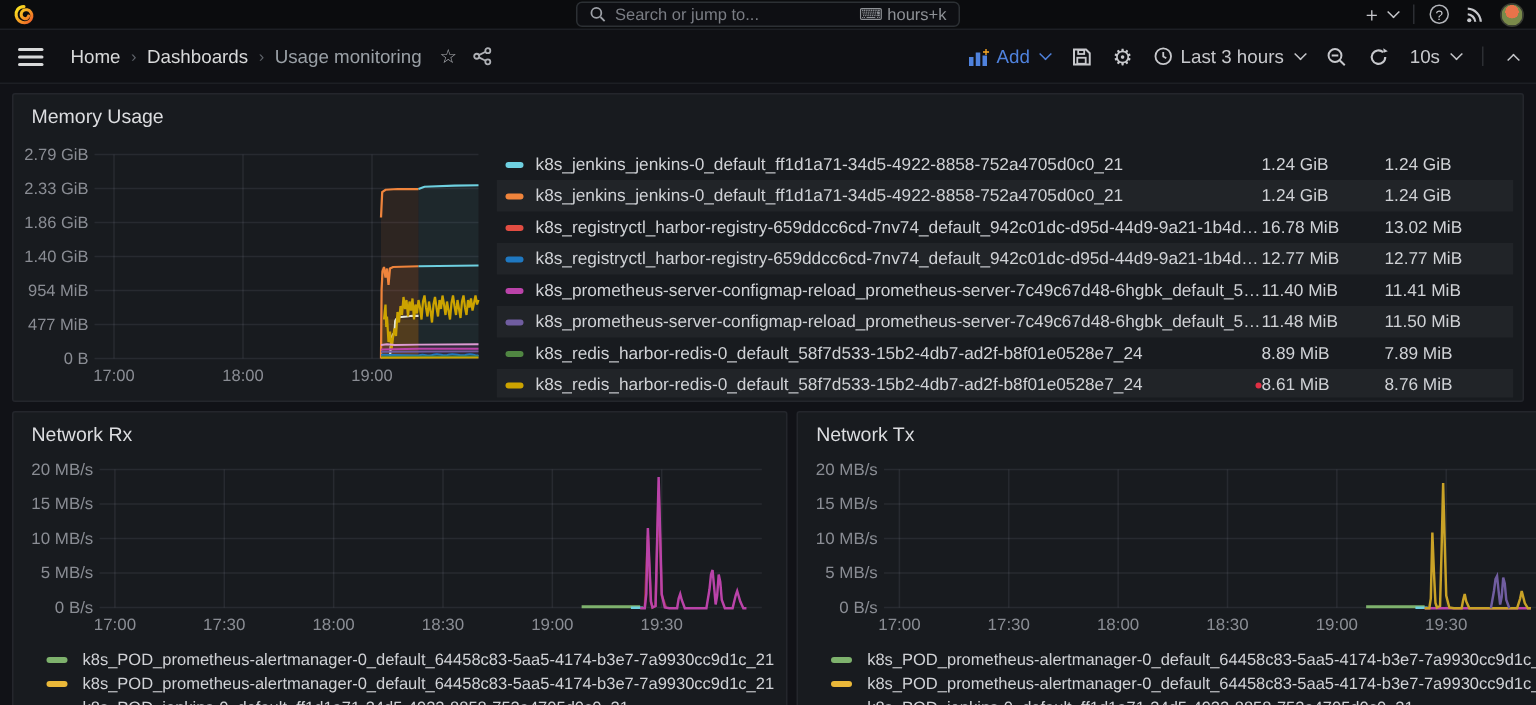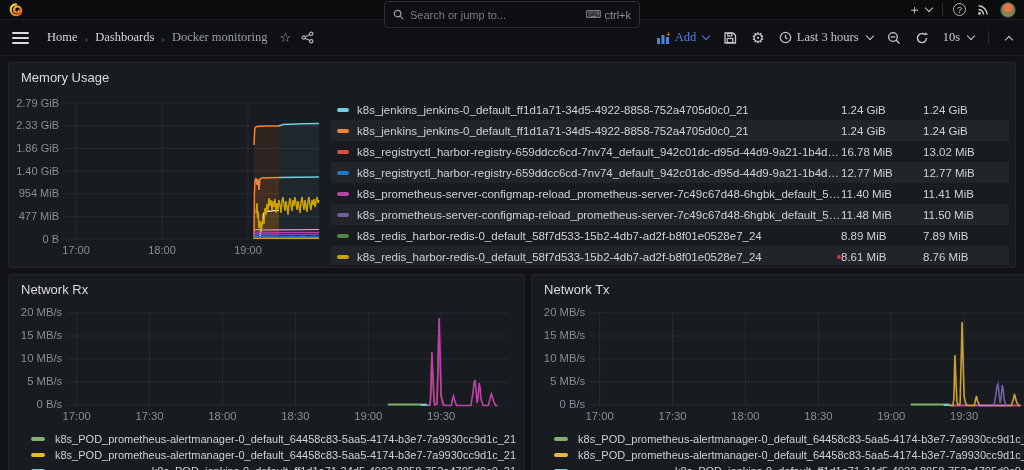--- a/index.html
+++ b/index.html
@@ -4,38 +4,38 @@
 <style>
   * { margin:0; padding:0; box-sizing:border-box; }
   html,body { width:1024px; height:470px; overflow:hidden; background:#111217;
     font-family:"Liberation Sans", sans-serif; color:#d8d9da; }
 
   
   .topbar { position:relative; height:20px; background:#0b0c0e; border-bottom:1px solid #1d1f24;
     display:flex; align-items:center; padding:0 8px; }
   .logo { width:16px; height:16px; display:block; }
   .searchbox { position:absolute; left:50%; top:1px; transform:translateX(-50%);
-    width:256px; height:27px; background:#0e0f13; border:1px solid #2c3034; border-radius:4px;
+    width:256px; height:17px; background:#0e0f13; border:1px solid #2c3034; border-radius:4px;
     display:flex; align-items:center; gap:6px; padding:0 8px; font-size:11px; color:#7a7d84; cursor:pointer; }
   .searchbox .grow { flex:1; }
   .kbd { font-size:11px; color:#8e9196; display:flex; align-items:center; gap:3px; }
   .top-right { margin-left:auto; display:flex; align-items:center; gap:10px; }
   .icon-btn { display:flex; align-items:center; gap:2px; color:#c7c8cc; cursor:pointer; font-size:13px; line-height:1; }
   .vdiv { width:1px; height:13px; background:#2c2e33; }
   .help-circle { width:13px; height:13px; border:1.2px solid #b3b5ba; border-radius:50%;
     font-size:9px; display:flex; align-items:center; justify-content:center; color:#c7c8cc; }
   .avatar { width:16px; height:16px; border-radius:50%;
     background:radial-gradient(circle at 50% 35%, #e8734a 0 38%, #7a8a4a 39% 100%); border:1px solid #3a3d33; }
   .chev { width:6px; height:6px; border-right:1.4px solid currentColor; border-bottom:1.4px solid currentColor;
     transform:rotate(45deg); display:inline-block; margin-left:3px; margin-top:-3px; }
   .chev.up { transform:rotate(-135deg); margin-top:4px; }
 
   
   .toolbar { height:36px; background:#0f1014; border-bottom:1px solid #1d1f24;
-    display:flex; align-items:center; padding:0 12px; gap:10px;font-family:Liberation Serif, serif; }
+    display:flex; align-items:center; padding:0 12px; gap:10px; }
   .hamburger { width:17px; display:flex; flex-direction:column; gap:3px; cursor:pointer; }
   .hamburger i { height:2px; background:#d8d9da; border-radius:1px; }
   .crumbs { display:flex; align-items:center; gap:7px; font-size:12.5px; margin-left:8px; }
   .crumb { color:#d8d9da; font-weight:500; cursor:pointer; }
   .crumb.current { color:#9aa0a6; font-weight:400; }
   .crumb-sep { color:#60646b; font-size:11px; }
   .star { font-size:13px; color:#aeb0b5; cursor:pointer; margin-left:2px; }
   .tool-right { margin-left:auto; display:flex; align-items:center; gap:14px; font-size:12.5px; color:#c7c8cc; }
   .add-btn { color:#4f82dd; display:flex; align-items:center; gap:4px; font-weight:500; cursor:pointer; }
   .time-btn { display:flex; align-items:center; gap:5px; cursor:pointer; }
@@ -55,21 +55,21 @@
   .leg-table { flex:1; margin-left:6px; padding-top:6px; overflow:hidden; font-size:11.5px; }
   .leg-row { height:21px; display:flex; align-items:center; padding:0 4px 0 6px; cursor:pointer; }
   .leg-row.striped { background:rgba(255,255,255,0.045); }
   .chip { width:12px; height:4px; border-radius:2px; margin-right:8px; flex:0 0 auto; }
   .leg-name { flex:1; white-space:nowrap; overflow:hidden; text-overflow:ellipsis; color:#d0d2d6; }
   .leg-val { width:82px; text-align:left; color:#d0d2d6; flex:0 0 auto; }
   .alert-dot { width:4px; height:4px; border-radius:50%; background:#e02f44; margin-left:10px; flex:0 0 auto; }
 
   
   .net-legend { margin-top:2px; font-size:11px; }
-  .net-leg-row { height:16px; display:flex; align-items:center; cursor:pointer;justify-content:space-between; }
+  .net-leg-row { height:16px; display:flex; align-items:center; cursor:pointer; }
   .net-leg-row .chip { width:14px; margin:0 10px 0 16px; }
   .net-leg-row span.nm { color:#d0d2d6; white-space:nowrap; overflow:hidden; text-overflow:ellipsis; }
 
   .axis-text { fill:#8a8d94; font-size:11px; font-family:"Liberation Sans",sans-serif; }
   .grid { stroke:rgba(204,204,220,0.09); stroke-width:1; }
 </style>
 </head>
 <body>
 
 <header class="topbar">
@@ -85,21 +85,21 @@
 
   <div class="searchbox">
     <svg class="mini" width="11" height="11" viewBox="0 0 12 12">
       <circle cx="5" cy="5" r="3.6" fill="none" stroke="#9da0a7" stroke-width="1.3"></circle>
       <line x1="8" y1="8" x2="11" y2="11" stroke="#9da0a7" stroke-width="1.3"></line>
     </svg>
     <span>Search or jump to...</span>
     <span class="grow"></span>
     <span class="kbd">
       <span>⌨</span>
-      <span>ctrl+k</span>
+      <span>hours+k</span>
     </span>
   </div>
 
   <div class="top-right">
     <span class="icon-btn">＋<span class="chev"></span></span>
     <span class="vdiv"></span>
     <span class="help-circle">?</span>
     <svg class="mini" width="14" height="14" viewBox="0 0 14 14">
       <circle cx="3.5" cy="10.5" r="1.4" fill="#c7c8cc"></circle>
       <path d="M2.5 6.5 a5.5 5.5 0 0 1 5 5" fill="none" stroke="#c7c8cc" stroke-width="1.5"></path>
@@ -114,21 +114,21 @@
       <i></i>
       <i></i>
       <i></i>
     </span>
 
   <span class="crumbs">
     <span class="crumb">Home</span>
     <span class="crumb-sep">›</span>
     <span class="crumb">Dashboards</span>
     <span class="crumb-sep">›</span>
-    <span class="crumb current">Docker monitoring</span>
+    <span class="crumb current">Usage monitoring</span>
   </span>
   <span class="star">☆</span>
   <svg class="mini" width="13" height="13" viewBox="0 0 14 14">
     <circle cx="11" cy="3" r="1.8" fill="none" stroke="#aeb0b5" stroke-width="1.3"></circle>
     <circle cx="3" cy="7" r="1.8" fill="none" stroke="#aeb0b5" stroke-width="1.3"></circle>
     <circle cx="11" cy="11" r="1.8" fill="none" stroke="#aeb0b5" stroke-width="1.3"></circle>
     <line x1="4.6" y1="6.2" x2="9.4" y2="3.8" stroke="#aeb0b5" stroke-width="1.3"></line>
     <line x1="4.6" y1="7.8" x2="9.4" y2="10.2" stroke="#aeb0b5" stroke-width="1.3"></line>
   </svg>
 

